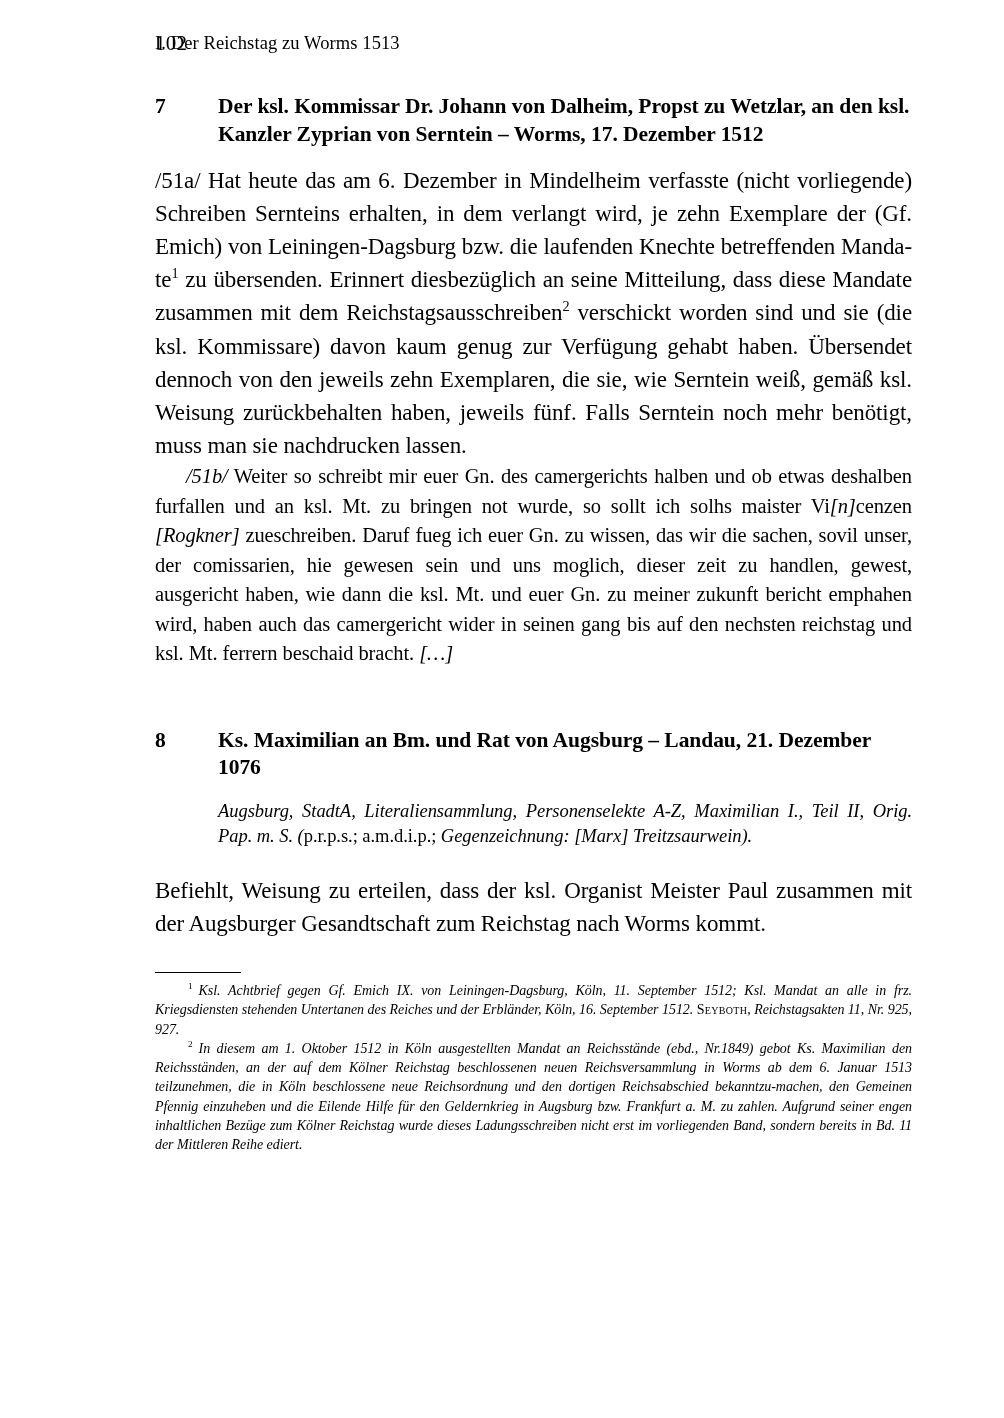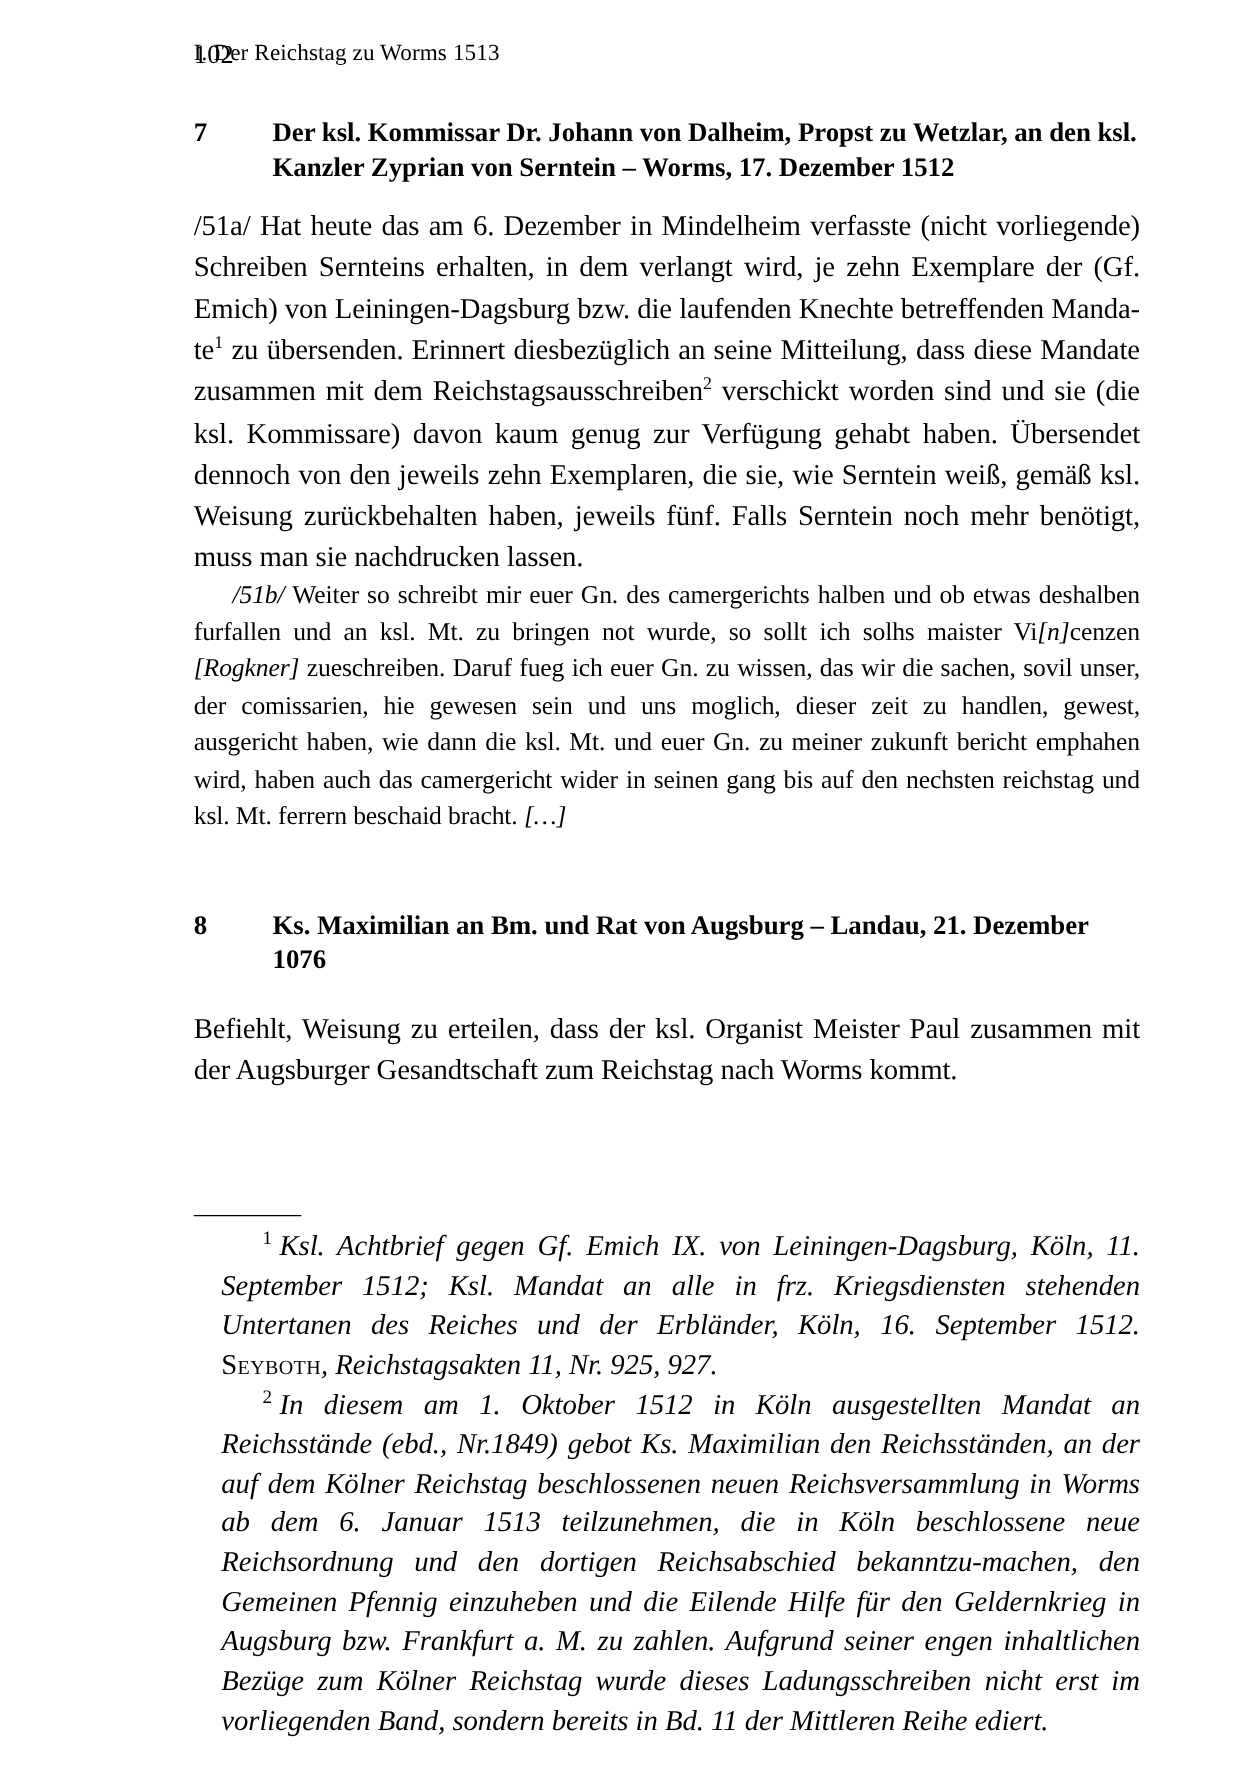--- a/index.html
+++ b/index.html
@@ -118,26 +118,25 @@
     width: 757px;
   }
   .fn-rule {
     width: 86px;
     height: 0;
     border-top: 1.3px solid #000;
     margin: 0 0 8px 0;
   }
   .footnote {
     font-style: italic;
-    font-size: 23px;
+    font-size: 14px;
     line-height: 1.375;
     text-align: justify;
     letter-spacing: -0.05px;
     text-indent: 33px;
-    margin-left: 22px;
   }
   .footnote .fn-marker {
     font-style: normal;
     font-size: 0.66em;
     vertical-align: super;
     line-height: 0;
     padding-right: 6px;
   }
   .smallcaps {
     font-variant: small-caps;
@@ -165,20 +164,23 @@
     <span>/51a/ Hat heute das am 6. Dezember in Mindelheim verfasste (nicht vorliegende) Schreiben Sernteins erhalten, in dem verlangt wird, je zehn Exemplare der (Gf. Emich) von Leiningen-Dagsburg bzw. die laufenden Knechte betreffenden Manda-te</span><sup>1</sup><span> zu übersenden. Erinnert diesbezüglich an seine Mitteilung, dass diese Mandate zusammen mit dem Reichstagsausschreiben</span><sup>2</sup><span> verschickt worden sind und sie (die ksl. Kommissare) davon kaum genug zur Verfügung gehabt haben. Übersendet dennoch von den jeweils zehn Exemplaren, die sie, wie Serntein weiß, gemäß ksl. Weisung zurückbehalten haben, jeweils fünf. Falls Serntein noch mehr benötigt, muss man sie nachdrucken lassen.</span>
   </div>
 
   <p class="body-text"><span class="ital">/51b/</span><span> Weiter so schreibt mir euer Gn. des camergerichts halben und ob etwas deshalben furfallen und an ksl. Mt. zu bringen not wurde, so sollt ich solhs maister Vi</span><span class="ital">[n]</span><span>cenzen </span><span class="ital">[Rogkner]</span><span> zueschreiben. Daruf fueg ich euer Gn. zu wissen, das wir die sachen, sovil unser, der comissarien, hie gewesen sein und uns moglich, dieser zeit zu handlen, gewest, ausgericht haben, wie dann die ksl. Mt. und euer Gn. zu meiner zukunft bericht emphahen wird, haben auch das camergericht wider in seinen gang bis auf den nechsten reichstag und ksl. Mt. ferrern beschaid bracht. </span><span class="ital">[…]</span></p>
 
   <div class="doc-head second">
     <div class="doc-num">8</div>
     <div class="doc-title">Ks. Maximilian an Bm. und Rat von Augsburg – Landau, 21. Dezember 1076</div>
   </div>
 
+  <div class="source">
+    <span>Augsburg, StadtA, Literaliensammlung, Personenselekte A-Z, Maximilian I., Teil II, Orig. Pap. m. S. (</span><span class="upright">p.r.p.s.; a.m.d.i.p.;</span><span> Gegenzeichnung: [Marx] Treitzsaurwein).</span>
+  </div>
 
   <div class="regest second">Befiehlt, Weisung zu erteilen, dass der ksl. Organist Meister Paul zusammen mit der Augsburger Gesandtschaft zum Reichstag nach Worms kommt.</div>
 
 </div>
 
 <div class="footnotes">
   <div class="fn-rule"></div>
 
   <div class="footnote">
     <span class="fn-marker">1</span><span>Ksl. Achtbrief gegen Gf. Emich IX. von Leiningen-Dagsburg, Köln, 11. September 1512; Ksl. Mandat an alle in frz. Kriegsdiensten stehenden Untertanen des Reiches und der Erbländer, Köln, 16. September 1512. </span><span class="smallcaps">Seyboth</span><span>, Reichstagsakten 11, Nr. 925, 927.</span>

